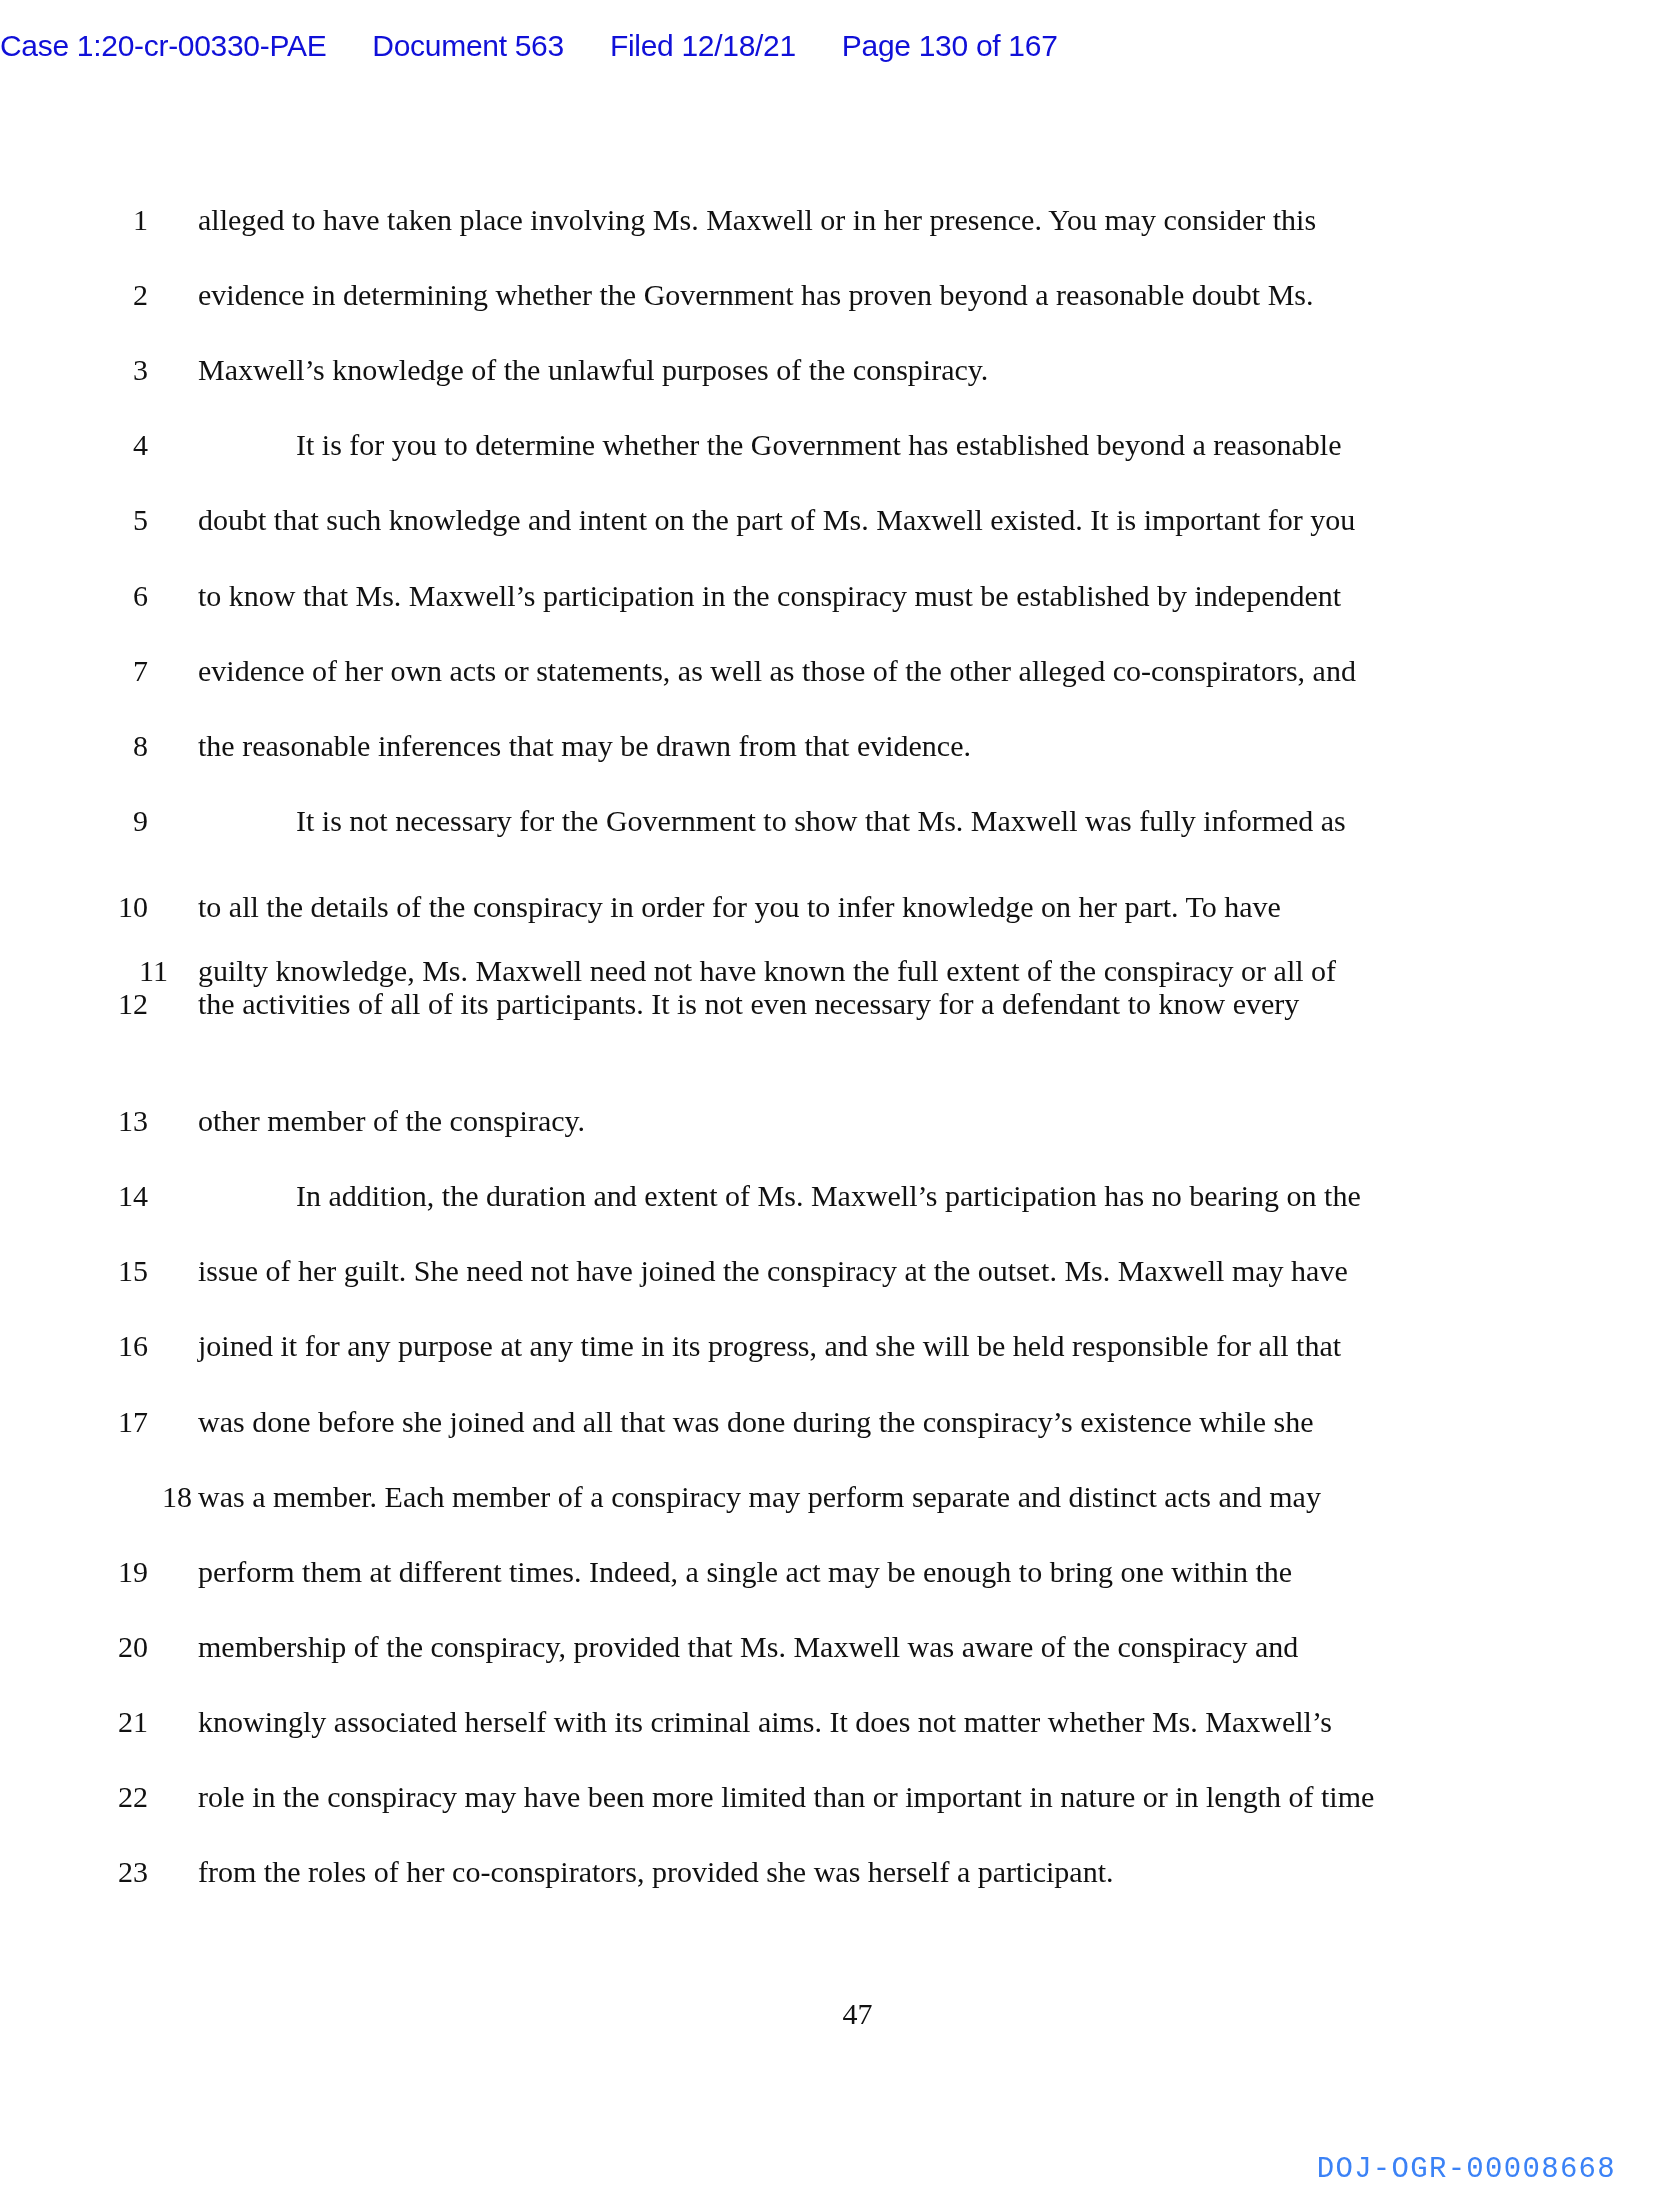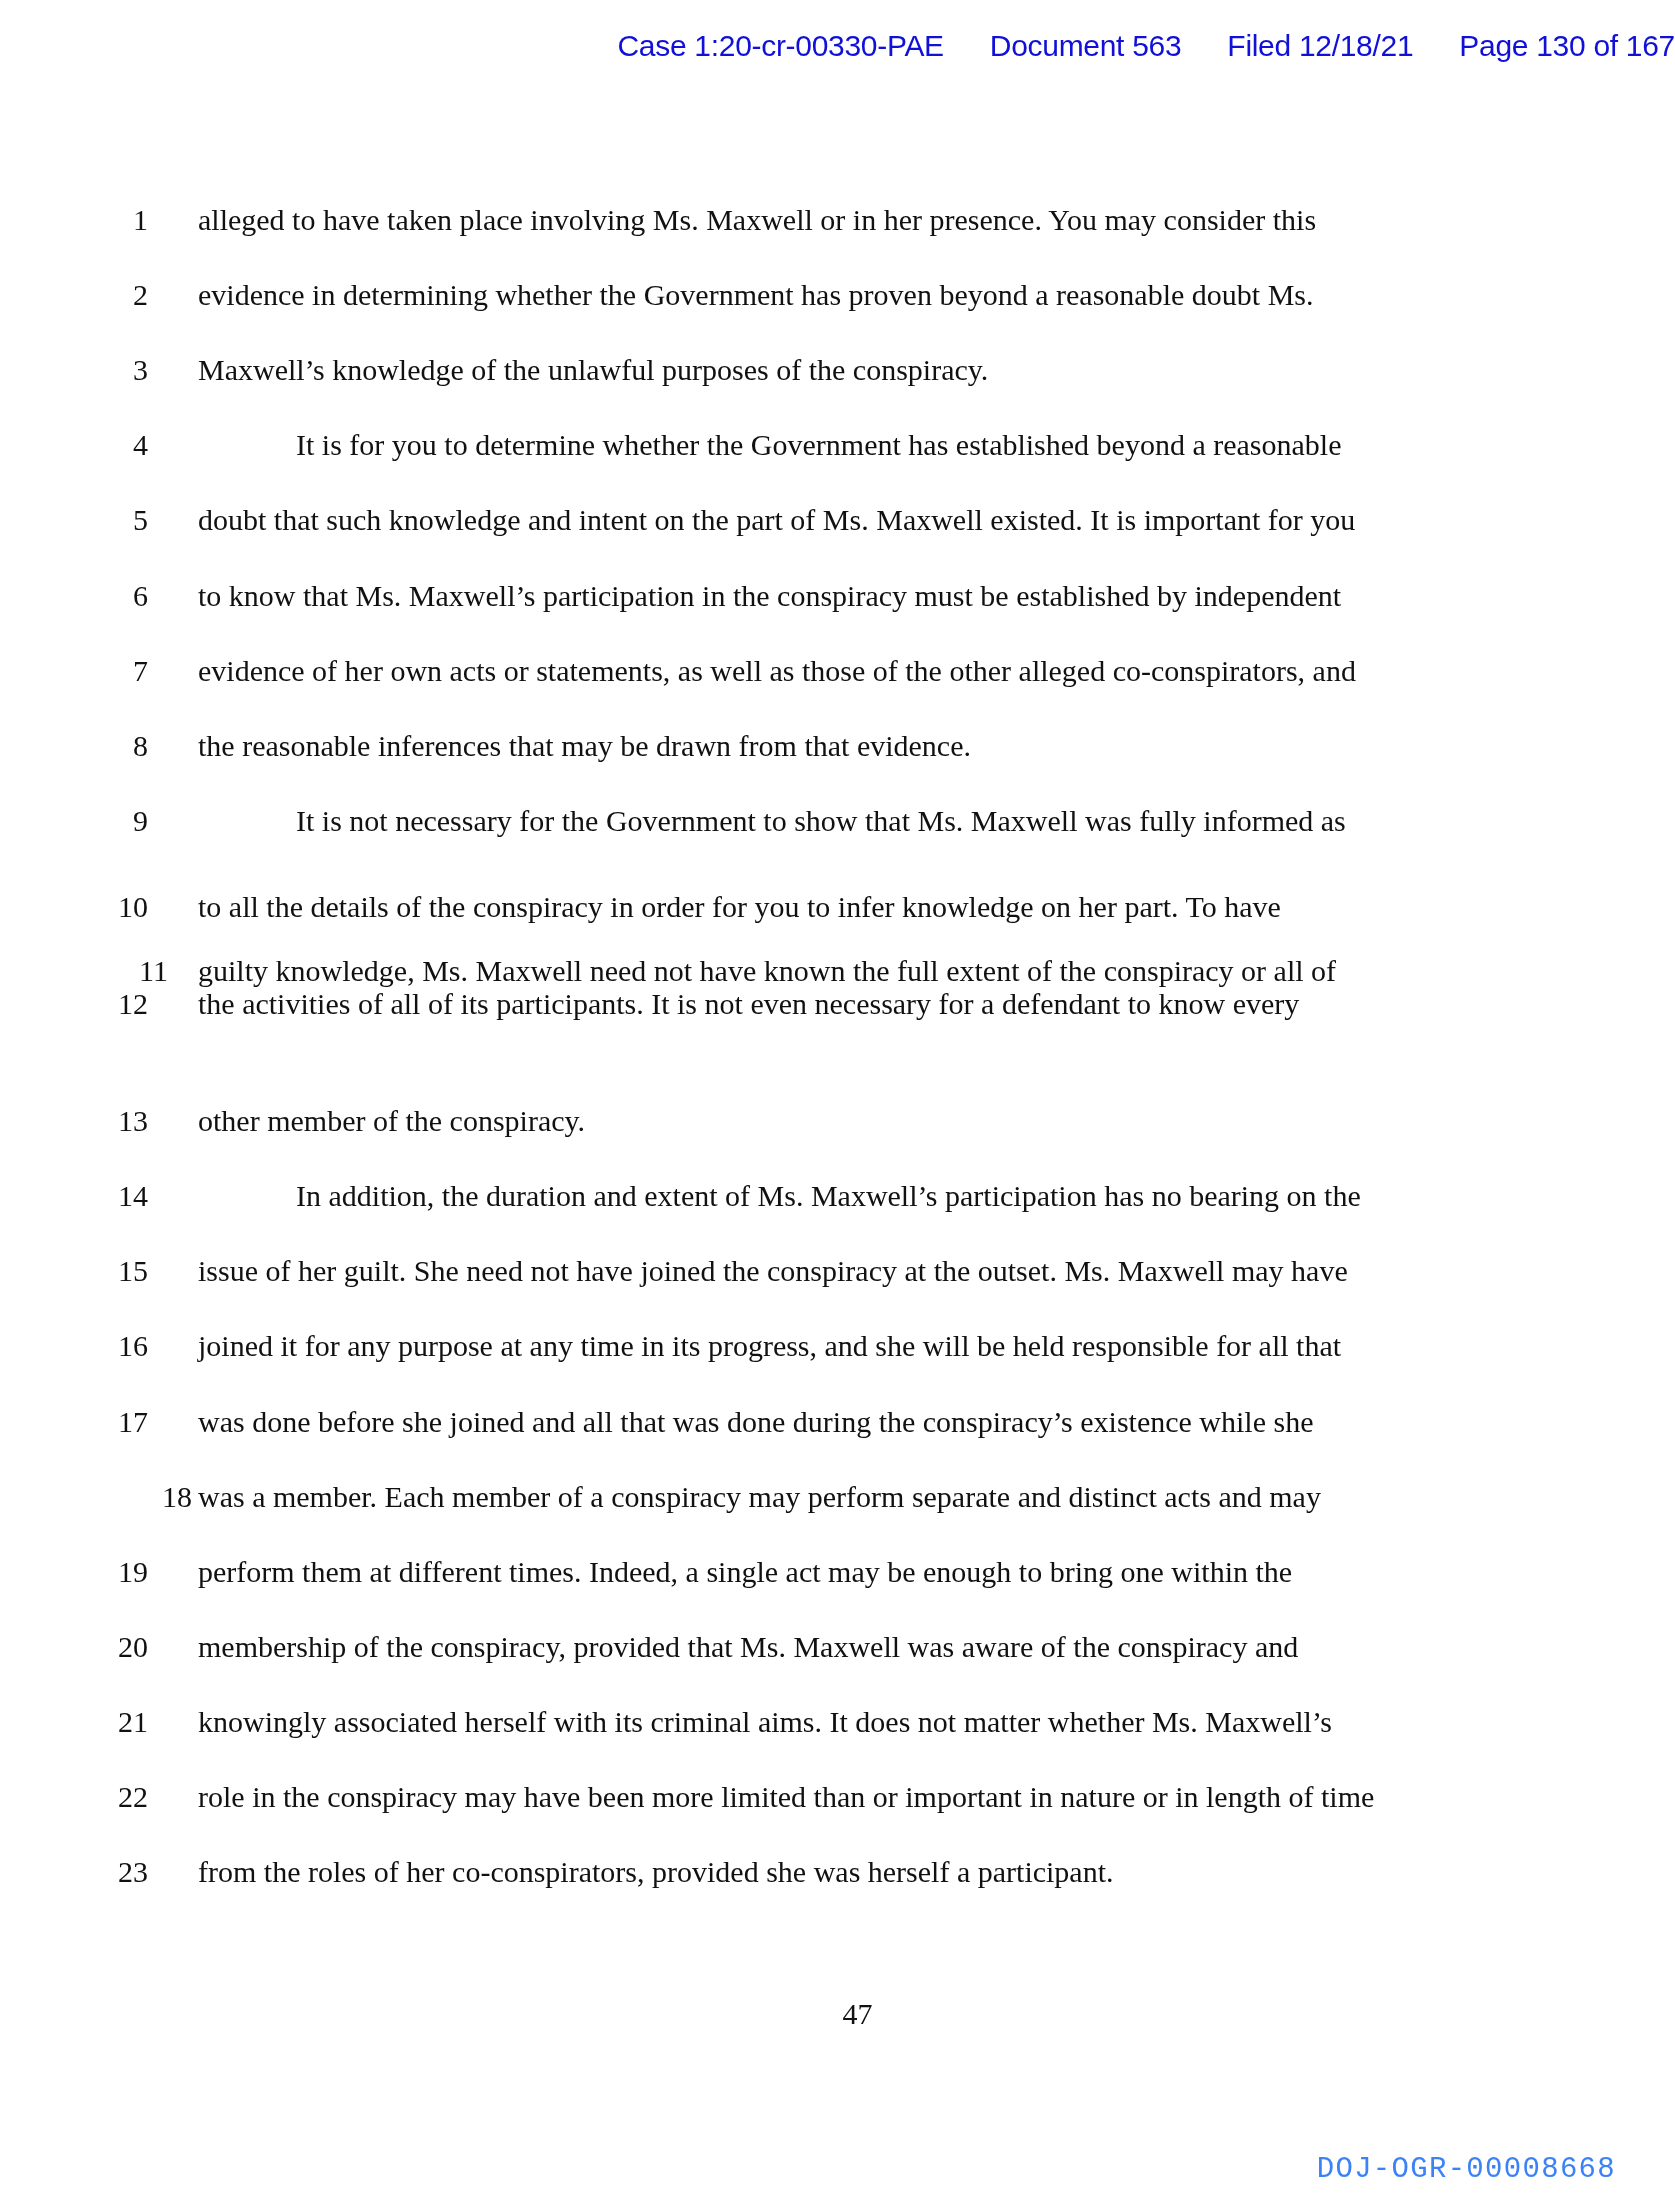--- a/index.html
+++ b/index.html
@@ -1,19 +1,19 @@
 <!DOCTYPE html>
 <html style="font-size:10.5px"><head>
 <meta charset="utf-8">
 <style>
   html, body { margin: 0; padding: 0; background: #ffffff; }
   body { width: 1675px; height: 2205px; position: relative; overflow: hidden; }
   .header {
     position: absolute; top: 29px; left: 0; width: 1675px;
-    display: flex; justify-content: flex-end; gap: 46px;
+    display: flex; justify-content: flex-start; gap: 46px;
     font-family: "Liberation Sans", sans-serif; font-size: 30px; color: #1010d8;
     letter-spacing: -0.3px;
   }
   .header span { white-space: nowrap; }
   .line {
     position: absolute; left: 0; width: 1675px; height: 53px;
     font-family: "Liberation Serif", serif; font-size: 30px; color: #111111;
     line-height: 53px; white-space: nowrap;
   }
   .ln {

